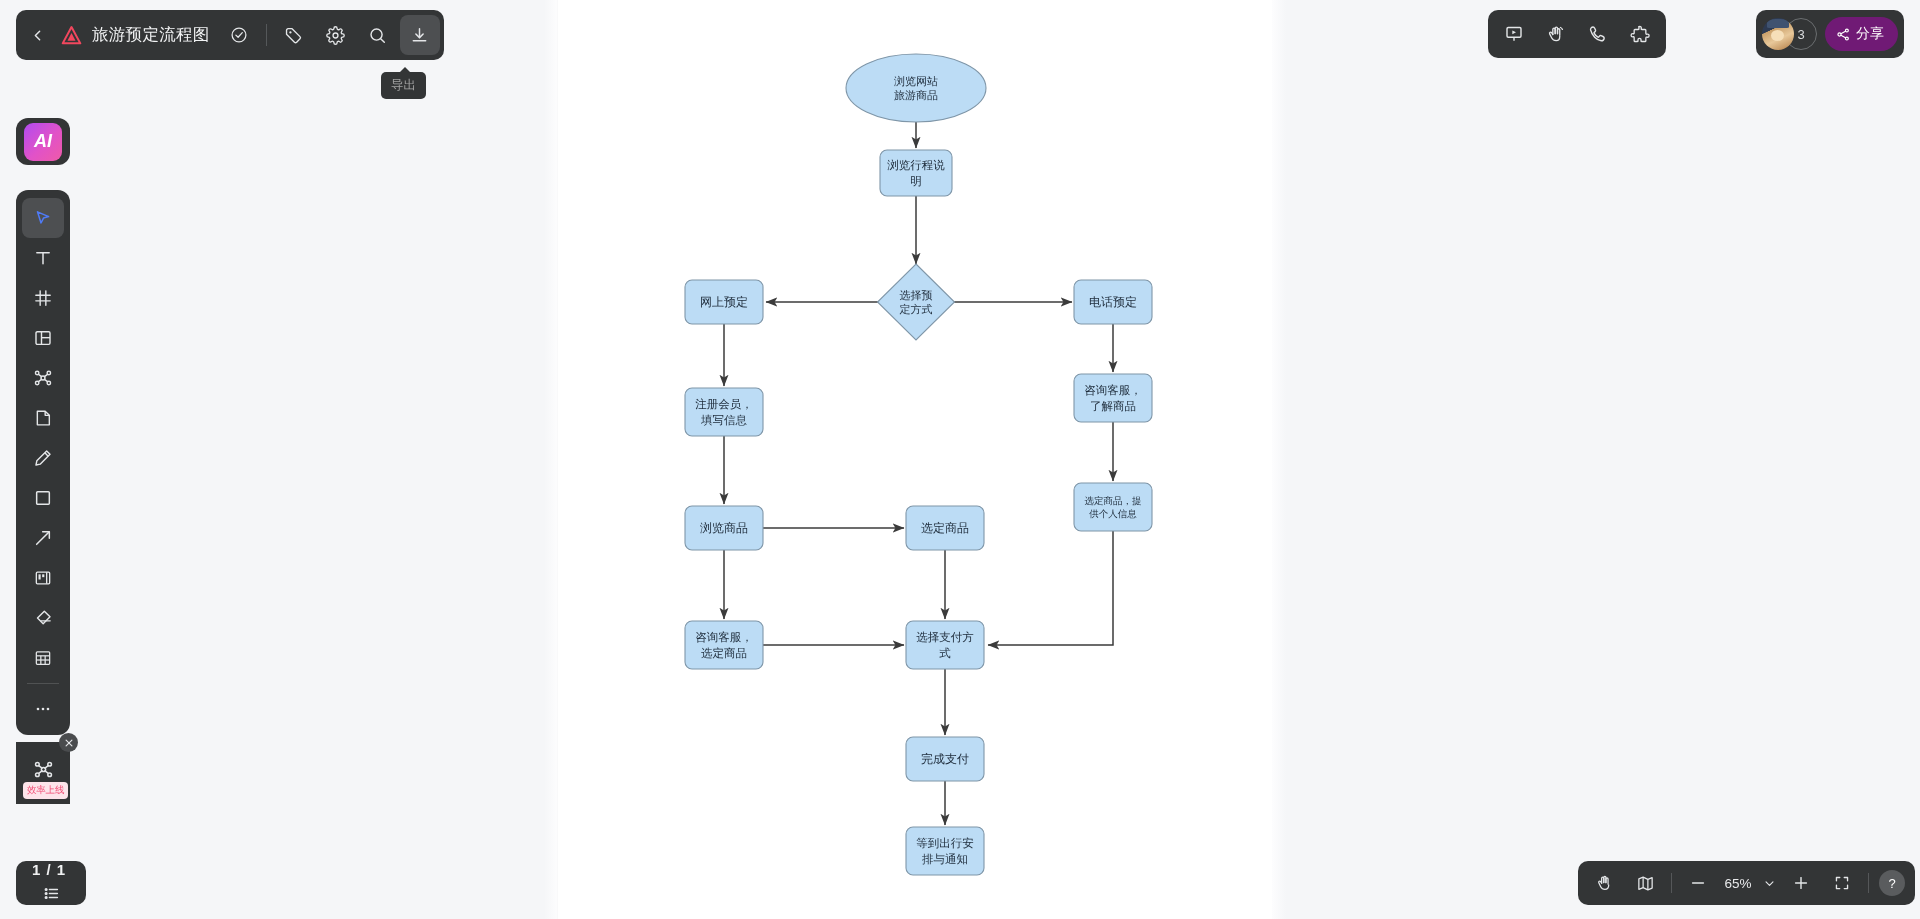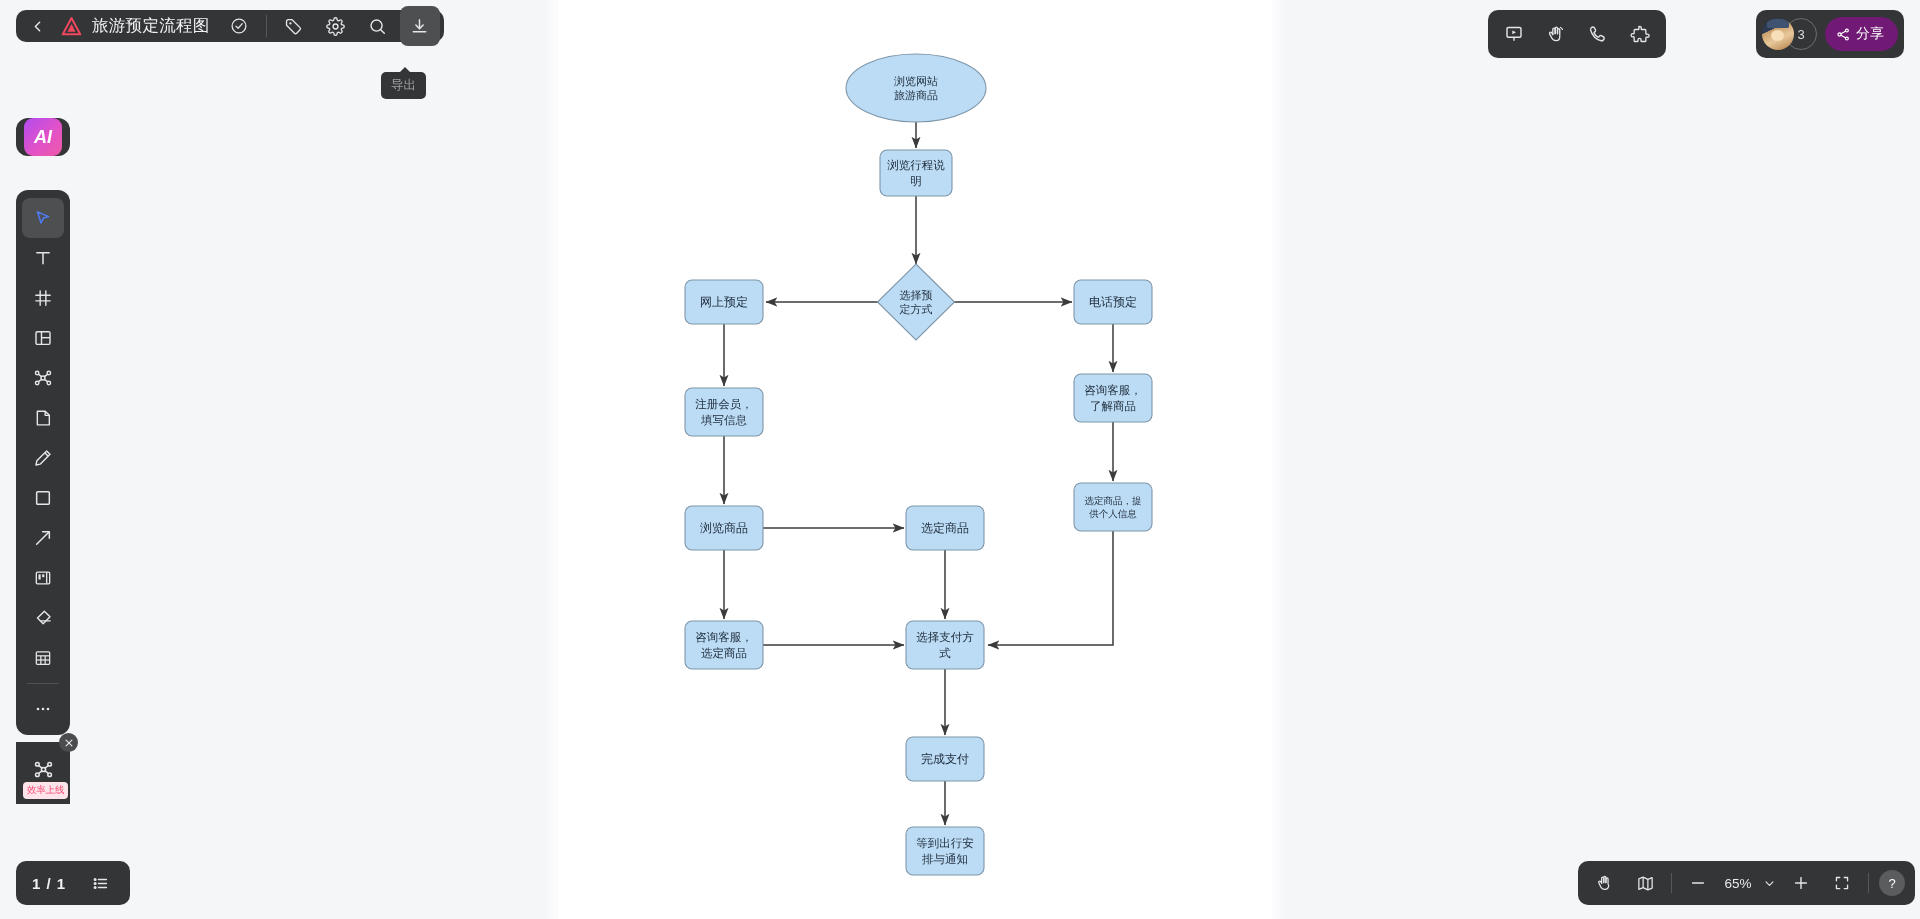--- a/index.html
+++ b/index.html
@@ -49,21 +49,21 @@
     width: 40px; height: 40px;
     display: flex; align-items: center; justify-content: center;
     border-radius: 8px;
     cursor: pointer;
     color: #e4e6e8;
   }
   .ticon.active { background: #4d4f51; }
 
   
   .topbar {
-    left: 16px; top: 10px; height: 32px;
+    left: 16px; top: 10px; height: 50px;
     padding: 0 4px 0 6px;
     gap: 2px;
   }
   .tb-back { width: 30px; height: 40px; display:flex; align-items:center; justify-content:center; cursor:pointer; color:#e4e6e8; }
   .tb-logo { width: 34px; height: 40px; display:flex; align-items:center; justify-content:center; }
   .tb-title {
     font-size: 16.5px; color: #f2f3f4; padding: 0 7px 0 2px;
     white-space: nowrap; letter-spacing: .3px; cursor: text;
   }
   .tb-sep { width: 1px; height: 22px; background: #55585a; margin: 0 5px; }
@@ -73,21 +73,21 @@
     padding: 5px 10px; border-radius: 5px; white-space: nowrap;
   }
   .tooltip::before {
     content: ""; position: absolute; top: -5px; left: 18px;
     border-left: 6px solid transparent; border-right: 6px solid transparent;
     border-bottom: 6px solid #333536;
   }
 
   
   .ai-pill {
-    left: 16px; top: 118px; width: 54px; height: 38px;
+    left: 16px; top: 118px; width: 54px; height: 47px;
     justify-content: center; border-radius: 12px;
   }
   .ai-chip {
     width: 38px; height: 38px; border-radius: 9px;
     background: linear-gradient(135deg, #b14bf0 0%, #e152c8 55%, #ef5aa8 100%);
     display: flex; align-items: center; justify-content: center;
     font-style: italic; font-weight: bold; font-size: 18px; color: #fff;
     cursor: pointer;
   }
   .tools-pill {
@@ -109,21 +109,21 @@
   }
   .promo-close {
     position: absolute; right: -8px; top: -9px;
     width: 19px; height: 19px; border-radius: 50%;
     background: #4a4c4e; color: #e4e6e8;
     display: flex; align-items: center; justify-content: center;
     font-size: 12px; cursor: pointer;
   }
 
   .pages-pill {
-    left: 16px; top: 861px; height: 44px; padding: 0 10px; gap: 4px;
+    left: 16px; top: 861px; height: 44px; padding: 0 10px; gap: 4px; flex-direction: column;
   }
   .pages-label {
     font-size: 15px; font-weight: bold; color: #f0f1f2;
     padding: 0 10px 0 6px; letter-spacing: 1px;
   }
 
   
   .tr-tools { right: 254px; top: 10px; height: 48px; padding: 0 6px; gap: 2px; }
   .tr-user {
     right: 16px; top: 10px; height: 48px; padding: 0 6px 0 6px; gap: 0;

